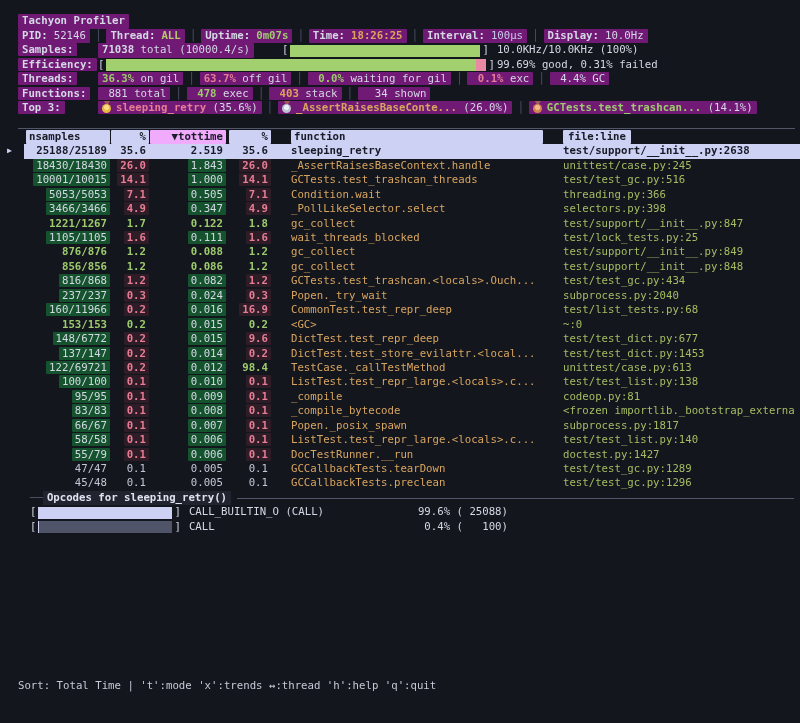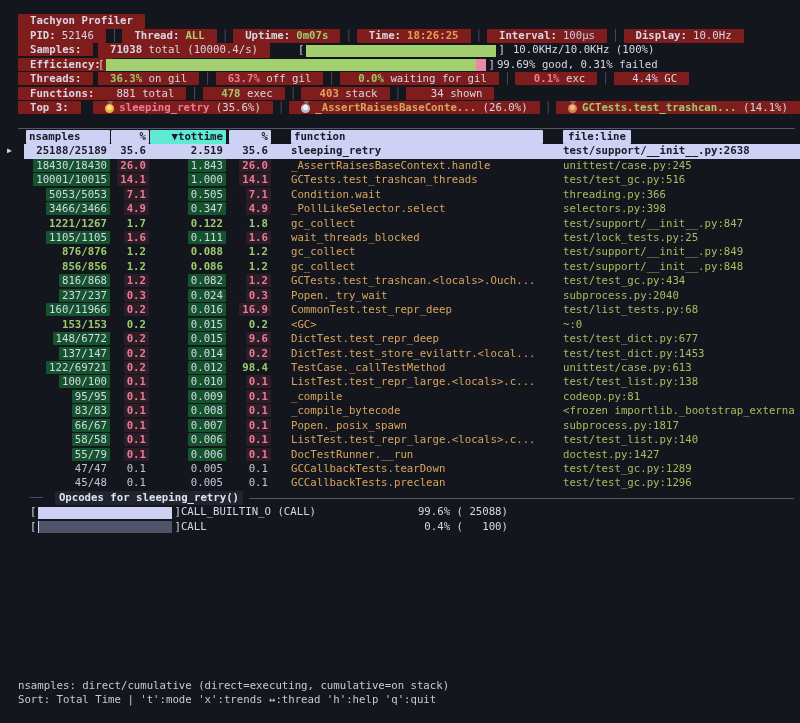--- a/index.html
+++ b/index.html
@@ -14,21 +14,21 @@
   .b{font-weight:bold}
   .t-green{color:#9ecb6d}
   .t-ygreen{color:#b5c86a}
   .t-red{color:#e87d95}
   .t-orange{color:#dfa35c}
   .t-amber{color:#d8a55f}
   .t-white{color:#d4d8e4}
   .t-file{color:#a4bd62}
   .t-lav{color:#c6cbe8}
   .sep{color:#4e5366;margin:0 5px}
-  .chip{background:#7f1d1d;padding:0 12px;border-radius:1px}
+  .chip{background:#701a75;padding:0 4px;border-radius:1px}
   .flabel{display:inline-block;width:80px}
   .lbl{margin-right:6px}
   
   .bracket{color:#d4d8e4}
   .sbar{width:190px;height:12px;background:#a3d06e;margin:0 2px}
   .ebar{width:380px;height:12px;background:#a3d06e;position:relative;margin:0 2px}
   .ebar .fail{position:absolute;right:0;top:0;width:10px;height:100%;background:#ea89a4}
   .opbar{width:134px;height:12px;background:#4f5468;position:relative;margin:0 2px;display:inline-block}
   .opbar .fill{position:absolute;left:0;top:0;height:100%;background:#cdd1f3}
   
@@ -46,30 +46,30 @@
   .cr{color:#e87d95;background:#2e1d27;font-weight:bold}
   .cg{color:#9ecb6d;font-weight:bold}
   .cp{color:#c2c7d3}
   .trow.selected{background:linear-gradient(90deg,#14161e 0,#14161e 24px,#cdd1f3 24px);color:#181a26;font-weight:bold}
   .trow.selected .v{background:transparent;color:#181a26}
   .rowarrow{position:absolute;left:7px;color:#cdd1f3;font-size:8px}
   
   .hchip{background:#cdd1f3;color:#191b26;font-weight:bold;display:inline-block;padding:0 3px;border-radius:1px}
   .hc-ns{width:78px;text-align:left}
   .hc-p{width:32px;text-align:right}
-  .hc-tt{width:70px;background:#5eead4}
+  .hc-tt{width:70px;background:#f0abfc}
   .hc-p2{width:36px;text-align:right}
   .hc-fn{width:246px;text-align:left}
   .hc-fl{width:62px;text-align:center}
   
   .op-pad{padding-left:30px}
   .dash{color:#515669}
-  .optitle{font-weight:bold;color:#dfe3f0;background:#21242f;padding:0 4px;margin:0 6px 0 12px}
+  .optitle{font-weight:bold;color:#dfe3f0;background:#21242f;padding:0 4px;margin:0 6px 0 0}
   .fillline{flex:1;height:1px;background:#515669;margin-right:6px}
-  .oplabel{margin-left:0;color:#d4d8e4}
+  .oplabel{margin-left:8px;color:#d4d8e4}
   .opstat{position:absolute;left:412px;width:96px;text-align:right;white-space:pre;color:#d4d8e4}
   
   .medal{display:inline-block;position:relative;width:10px;height:12px;margin-right:4px;vertical-align:-2px}
   .medal::before{content:"";position:absolute;top:0;left:2px;width:6px;height:5px;background:#a65b5b;clip-path:polygon(0 0,100% 0,50% 100%)}
   .medal::after{content:"";position:absolute;bottom:0;left:0;width:9px;height:9px;border-radius:50%}
   .m-gold::after{background:radial-gradient(circle at 50% 42%,#f7dc84 0 2.5px,#e8b93c 2.5px)}
   .m-silver::after{background:radial-gradient(circle at 50% 42%,#eceff5 0 2.5px,#bdc3cf 2.5px)}
   .m-bronze::after{background:radial-gradient(circle at 50% 42%,#f0b98c 0 2.5px,#d3874e 2.5px)}
   .footer{color:#c6cad6}
 </style>
@@ -154,16 +154,15 @@
     <div class="line"></div>
     <div class="line"></div>
     <div class="line"></div>
     <div class="line"></div>
   <div class="line"></div>
     <div class="line"></div>
     <div class="line"></div>
     <div class="line"></div>
     <div class="line"></div>
 
-  <div class="line pad footer">nsamples: direct/cumulative (direct=executing, cumulative=on stack)</div>
   <div class="line pad footer">Sort: Total Time | 't':mode 'x':trends ↔:thread 'h':help 'q':quit</div>
 
 </div>
 
 </body></html>

